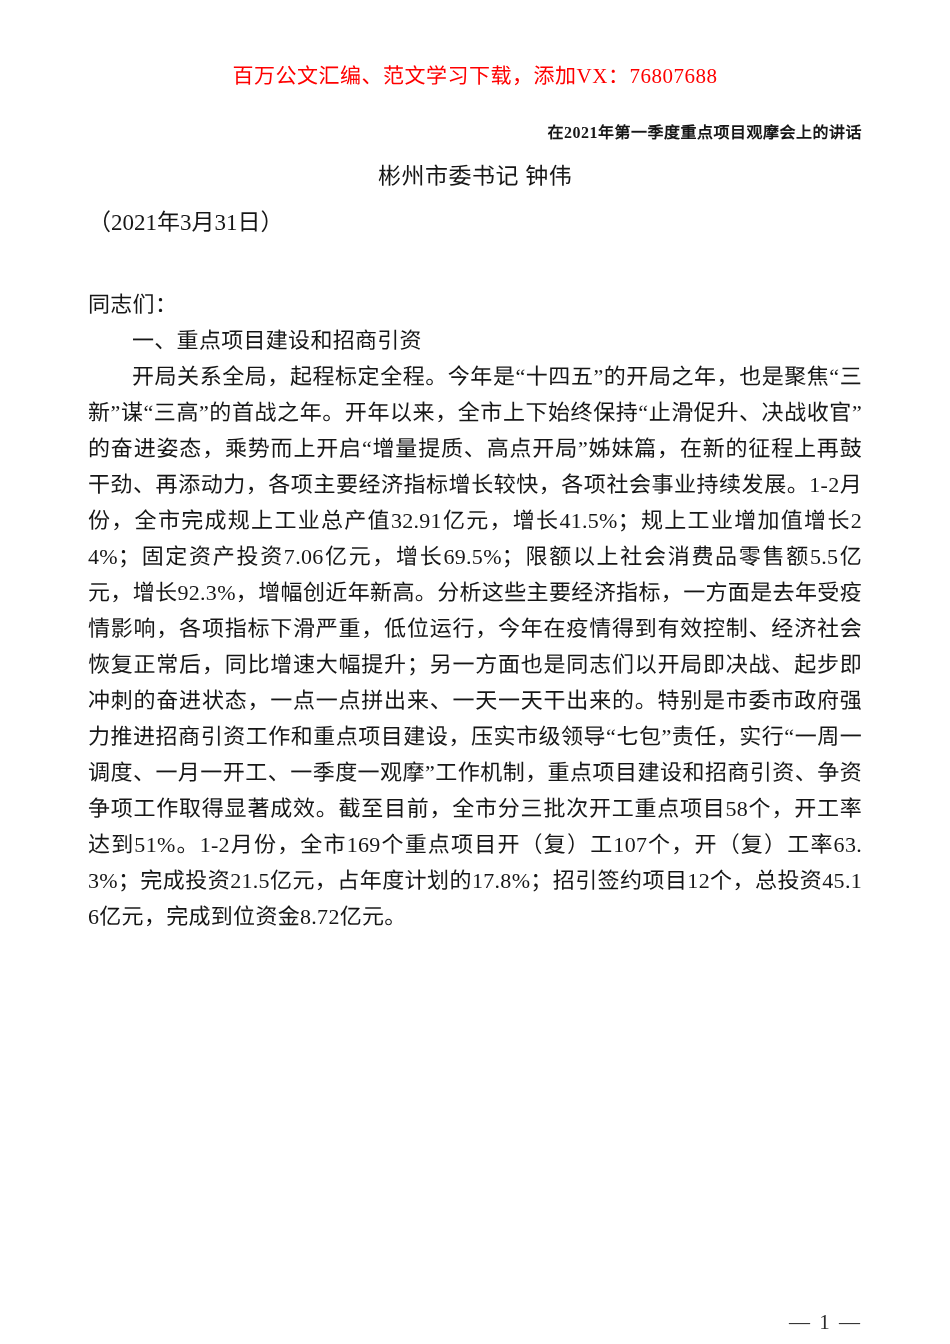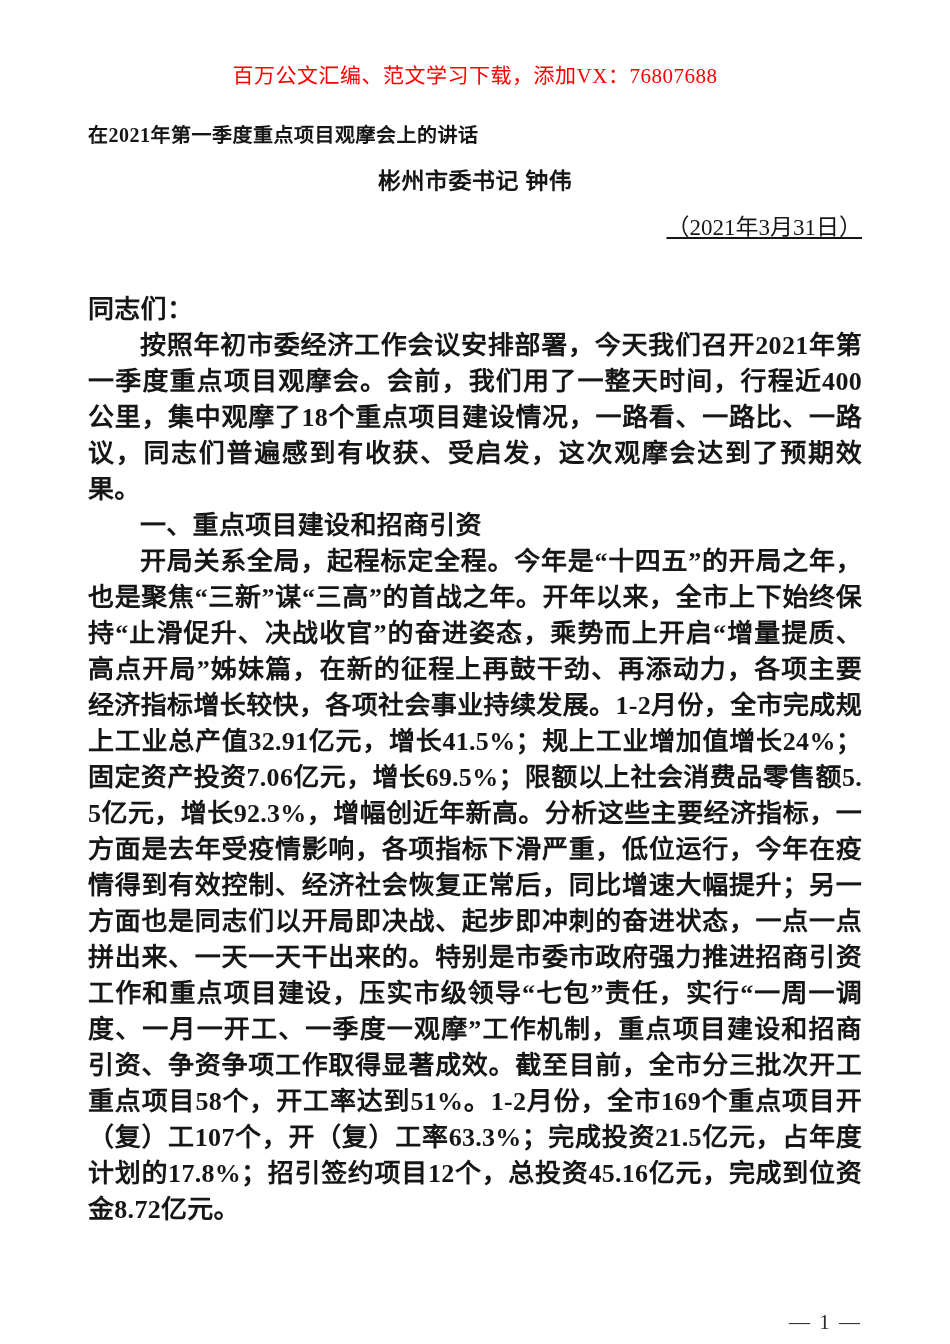--- a/index.html
+++ b/index.html
@@ -20,53 +20,51 @@
     overflow: hidden;
   }
   .notice {
     text-align: center;
     font-size: 21px;
     font-weight: 500;
     letter-spacing: 0.5px;
     margin: 6px 0 0 0;
   }
   .title {
-    text-align: left;
-    font-size: 20px;
+    text-align: right;
+    font-size: 16px;
     font-weight: 700;
     margin: 30px 0 0 0;
     letter-spacing: 0.5px;
   }
   .author {
     text-align: center;
     font-size: 23px;
-    font-weight: 700;
+    font-weight: 400;
     margin: 14px 0 0 0;
     letter-spacing: 0.5px;
   }
   .docdate {
-    text-align: right;
+    text-align: left;
     font-size: 23px;
     font-weight: 400;
     margin: 12px 0 0 0;
-    text-decoration: underline;
   }
   .body-text {
     margin-top: 50px;
   }
   .body-text p {
     margin: 0;
-    font-size: 26px;
+    font-size: 22px;
     line-height: 36px;
     text-align: justify;
     text-justify: inter-ideograph;
     text-indent: 2em;
     letter-spacing: 0.3px;
     word-break: break-all;
-    font-weight: bold;
   }
   .body-text p.salutation {
     text-indent: 0;
   }
   .body-text p.heading {
     text-indent: 2em;
   }
   .page-number {
     position: absolute;
     right: 88px;
@@ -84,20 +82,19 @@
   <div class="notice" style="color: rgb(254, 0, 0);">百万公文汇编、范文学习下载，添加VX：76807688</div>
 
   <h1 class="title">在2021年第一季度重点项目观摩会上的讲话</h1>
 
   <div class="author">彬州市委书记 钟伟</div>
 
   <div class="docdate">（2021年3月31日）</div>
 
   <main class="body-text">
       <p class="salutation">同志们：</p>
-      <p class="body">按照年初市委经济工作会议安排部署，今天我们召开2021年第一季度重点项目观摩会。会前，我们用了一整天时间，行程近400公里，集中观摩了18个重点项目建设情况，一路看、一路比、一路议，同志们普遍感到有收获、受启发，这次观摩会达到了预期效果。</p>
       <p class="heading">一、重点项目建设和招商引资</p>
       <p class="body">开局关系全局，起程标定全程。今年是“十四五”的开局之年，也是聚焦“三新”谋“三高”的首战之年。开年以来，全市上下始终保持“止滑促升、决战收官”的奋进姿态，乘势而上开启“增量提质、高点开局”姊妹篇，在新的征程上再鼓干劲、再添动力，各项主要经济指标增长较快，各项社会事业持续发展。1-2月份，全市完成规上工业总产值32.91亿元，增长41.5%；规上工业增加值增长24%；固定资产投资7.06亿元，增长69.5%；限额以上社会消费品零售额5.5亿元，增长92.3%，增幅创近年新高。分析这些主要经济指标，一方面是去年受疫情影响，各项指标下滑严重，低位运行，今年在疫情得到有效控制、经济社会恢复正常后，同比增速大幅提升；另一方面也是同志们以开局即决战、起步即冲刺的奋进状态，一点一点拼出来、一天一天干出来的。特别是市委市政府强力推进招商引资工作和重点项目建设，压实市级领导“七包”责任，实行“一周一调度、一月一开工、一季度一观摩”工作机制，重点项目建设和招商引资、争资争项工作取得显著成效。截至目前，全市分三批次开工重点项目58个，开工率达到51%。1-2月份，全市169个重点项目开（复）工107个，开（复）工率63.3%；完成投资21.5亿元，占年度计划的17.8%；招引签约项目12个，总投资45.16亿元，完成到位资金8.72亿元。</p>
     </main>
 
   <div class="page-number">— 1 —</div>
 
 </div>
 
 </body></html>

